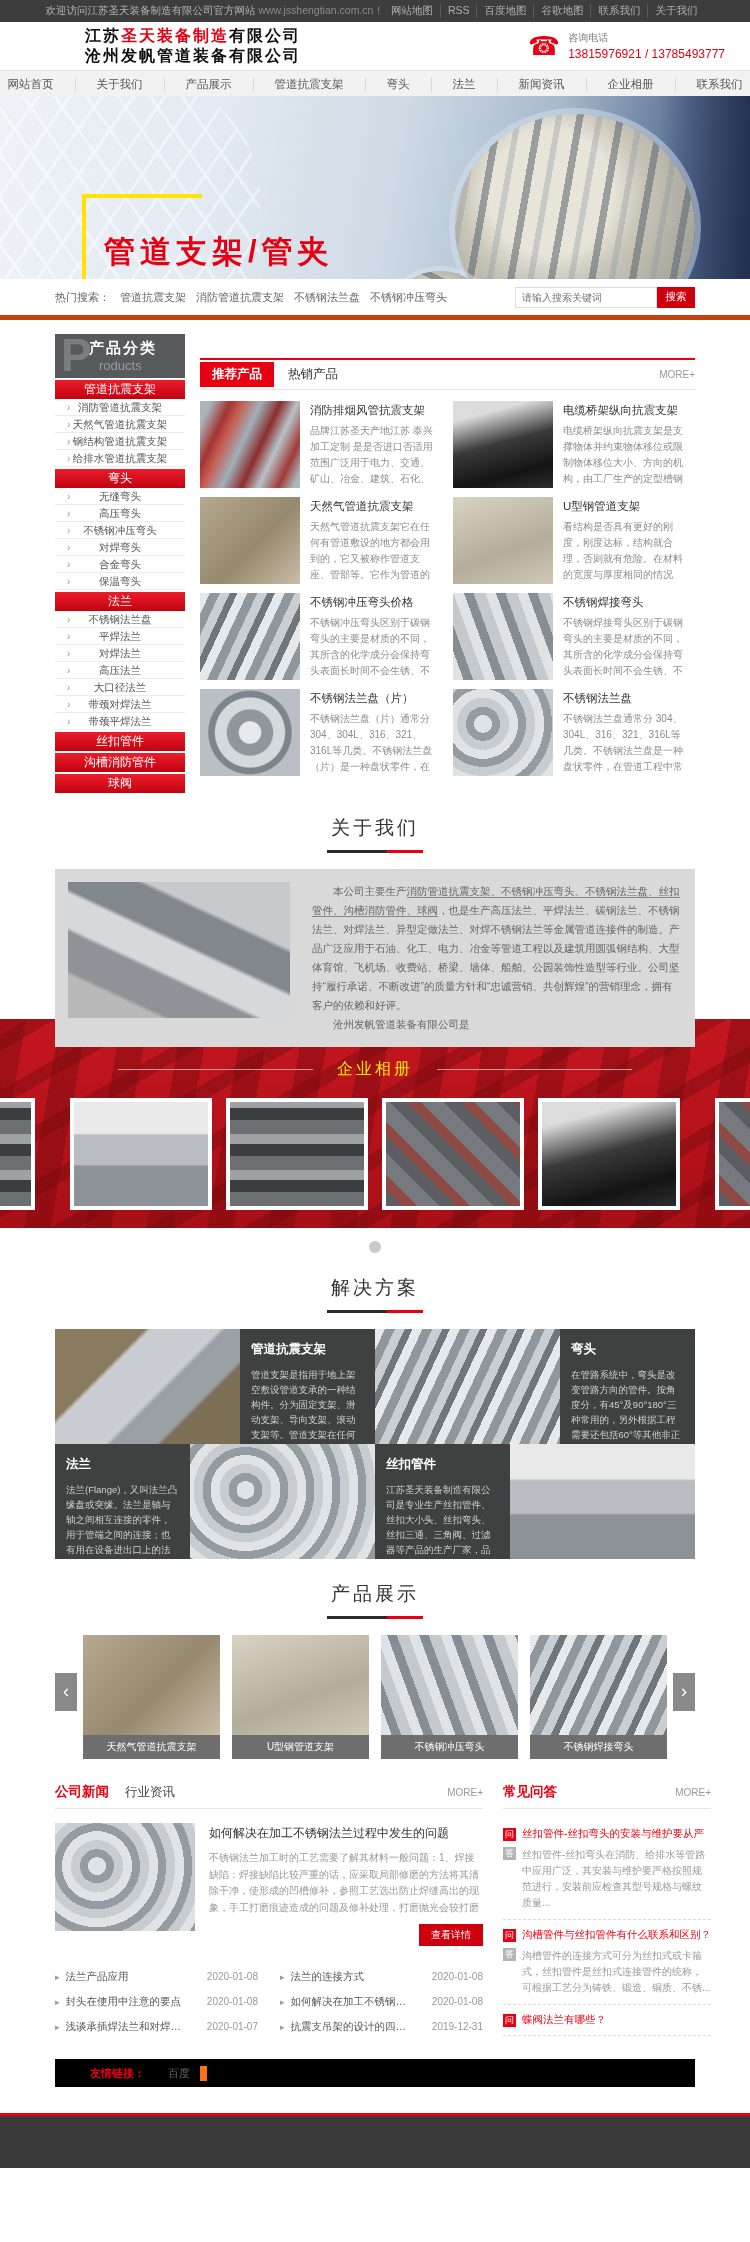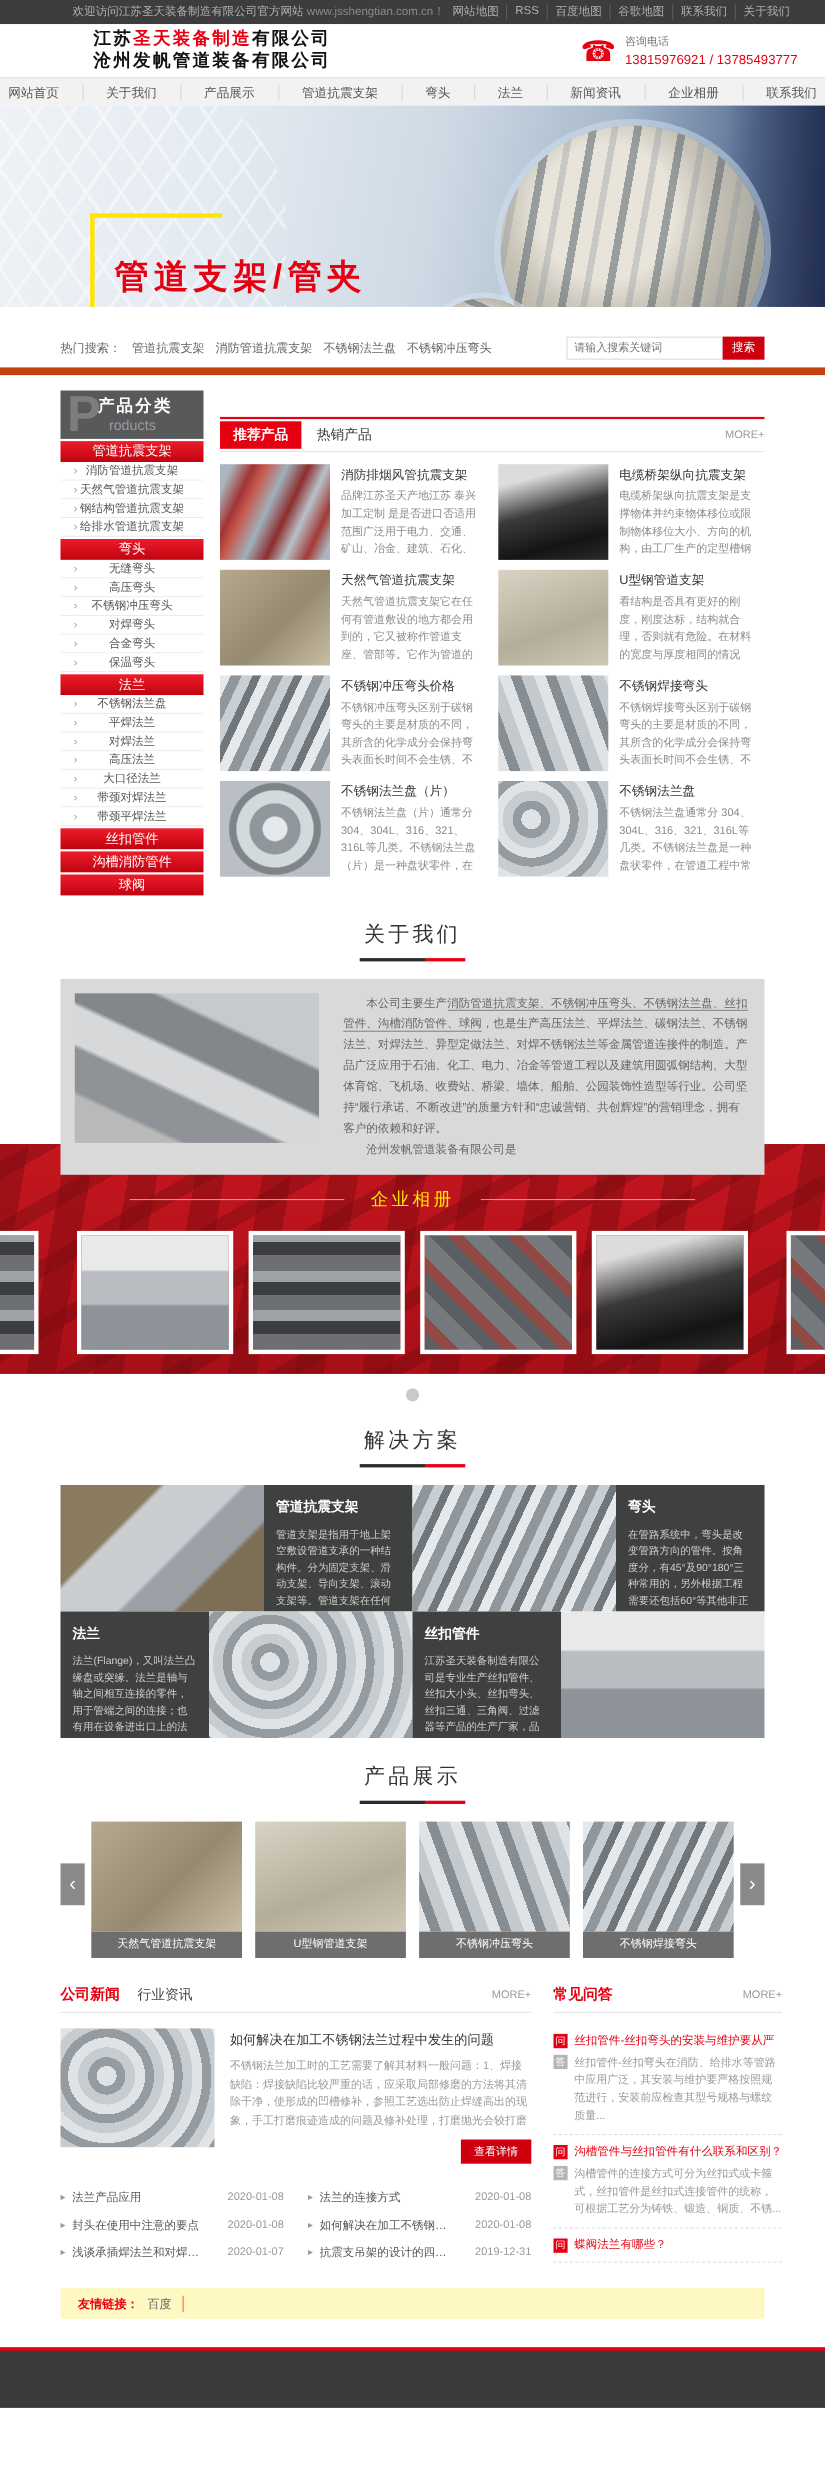--- a/index.html
+++ b/index.html
@@ -1,21 +1,21 @@
 <!DOCTYPE html>
 <html><head>
 <meta charset="utf-8">
 <style>
   * { margin:0; padding:0; box-sizing:border-box; }
   body { width:750px; margin:0 auto; font-family:"Liberation Sans","DejaVu Sans",sans-serif; background:#fff; color:#333; position:relative; }
   .wrap { width:640px; margin:0 auto; }
 
   
   .topbar { background:#3d3d3d; height:22px; font-size:10.5px; color:#b0b0b0; }
-  .topbar .wrap { display:flex; justify-content:flex-end; align-items:center; height:22px; width:700px; }
+  .topbar .wrap { display:flex; justify-content:center; align-items:center; height:22px; width:700px; }
   .topbar-links { display:flex; }
   .topbar-links span { padding:0 7px; border-right:1px solid #5a5a5a; cursor:pointer; }
   .topbar-links span:last-child { border-right:none; }
   .site-url { color:#8b8b8b; }
 
   
   .header { background:#fff; height:48px; }
   .header .wrap { display:flex; justify-content:space-between; align-items:center; height:48px; width:700px; padding-left:60px; }
   .logo-line { font-size:16px; font-weight:bold; letter-spacing:2px; line-height:20px; color:#111; }
   .logo-line .hl { color:#e60012; }
@@ -50,21 +50,21 @@
       background:repeating-linear-gradient(25deg, rgba(80,90,100,.5) 0 6px, transparent 6px 16px); }
   .banner-cityshade { position:absolute; right:0; top:0; width:90px; height:250px;
       background:linear-gradient(to left, rgba(25,35,70,.75), rgba(25,35,70,0)); }
   .banner-bracket { position:absolute; left:82px; top:98px; width:120px; height:145px;
       border-left:4px solid #ffe400; border-top:4px solid #ffe400; }
   .banner-title { position:absolute; left:104px; top:135px; font-size:31px; font-weight:bold; color:#e60012; letter-spacing:5px; }
   .banner-sub { position:absolute; left:100px; top:195px; background:#ffe400; color:#e60012; font-weight:bold;
       font-size:17px; letter-spacing:2px; padding:7px 15px; }
 
   
-  .hotsearch { background:#fff; border-bottom:7px solid #c2410c;margin-top:19px; }
+  .hotsearch { background:#fff; border-bottom:5px solid #c2410c; }
   .hotsearch .wrap { display:flex; align-items:center; height:36px; font-size:11px; color:#666; }
   .hot-label { color:#444; }
   .hot-kw { margin-right:10px; cursor:pointer; color:#666; }
   .search-box { margin-left:auto; display:flex; }
   .search-box input { width:142px; height:21px; border:1px solid #ddd; font-size:10px; padding:0 6px; color:#999; outline:none; }
   .search-btn { width:38px; height:21px; background:#cf000e; color:#fff; font-size:10.5px; border:none; cursor:pointer; }
 
   
   .products { margin-top:14px; }
   .products .wrap { display:flex; gap:15px; }
@@ -178,23 +178,23 @@
   .faq-item { border-bottom:1px dashed #ddd; padding:8px 0; }
   .faq-q { display:flex; gap:6px; align-items:center; cursor:pointer; }
   .badge { width:13px; height:13px; flex:none; font-size:9px; color:#fff; text-align:center; line-height:13px; }
   .badge.q { background:#e60012; } .badge.a { background:#b5b5b5; }
   .faq-q-text { color:#e60012; font-size:10.5px; white-space:nowrap; overflow:hidden; text-overflow:ellipsis; }
   .faq-a { display:flex; gap:6px; margin-top:6px; }
   .faq-a-text { font-size:10px; color:#999; line-height:16px; }
 
   
   .flinks { margin:20px 0 0; }
-  .flinks .wrap { background:#fef9c3; height:28px; display:flex; align-items:center; padding:0 16px; width:640px; }
+  .flinks .wrap { background:#000000; height:28px; display:flex; align-items:center; padding:0 35px; width:640px; }
   .flinks .lab { color:#e60012; font-size:11px; font-weight:bold; }
-  .flinks .lk { color:#666; font-size:11px; margin-left:8px; padding-right:10px; border-right:1px solid #f97316; cursor:pointer; }
+  .flinks .lk { color:#666; font-size:11px; margin-left:23px; padding-right:10px; border-right:7px solid #f97316; cursor:pointer; }
 
   
   .footer { margin-top:26px; background:#3a3a3a; border-top:3px solid #e60012; padding:32px 55px 20px; display:flex; }
 </style>
 </head>
 <body>
 
 <div class="topbar">
   <div class="wrap">
     <div>

